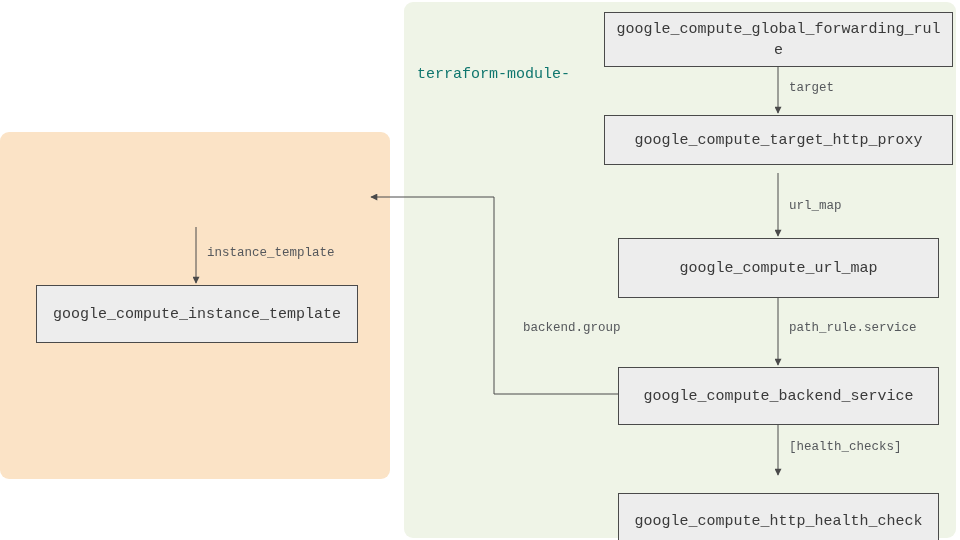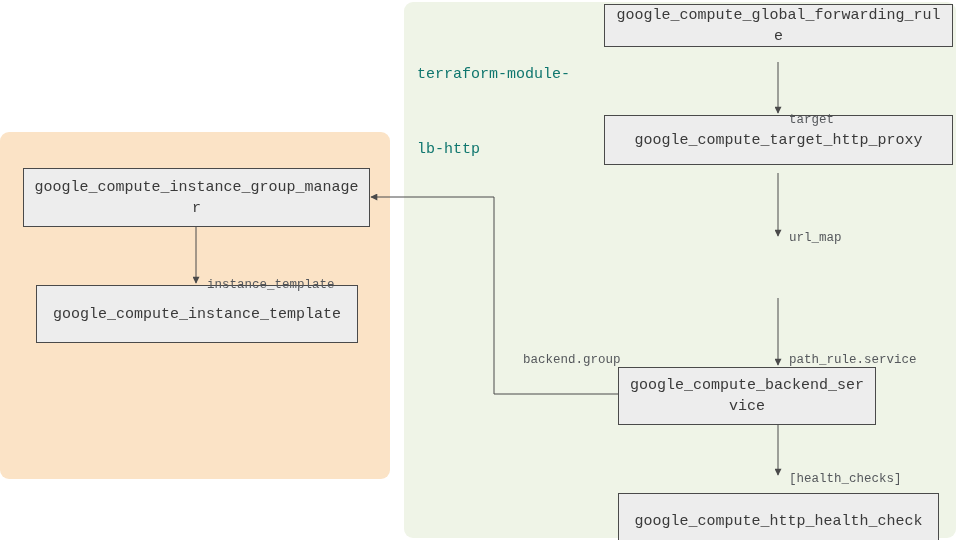--- a/index.html
+++ b/index.html
@@ -69,60 +69,58 @@
     text-align: center;
     padding: 0 10px;
     word-break: break-all;
   }
   .edge-label {
     position: absolute;
     font-size: 12.5px;
     line-height: 14px;
     color: #55585c;
     white-space: nowrap;
-    margin-top: 32px;
   }
 </style>
 </head>
 <body>
 
 <div class="canvas">
 
   <div class="cluster cluster-module">
     <div class="cluster-title">
       <div>terraform-module-</div>
-      <div>lb-http</div>
     </div>
   </div>
   <div class="cluster cluster-instance"></div>
 
   <svg class="edges-layer" viewBox="0 0 960 540">
     <defs>
       <marker id="arrow" viewBox="0 0 10 10" refX="9" refY="5" markerWidth="9" markerHeight="7" orient="auto-start-reverse">
         <path d="M0,0 L10,5 L0,10 z" fill="#4a4a4a"></path>
       </marker>
     </defs>
     <line x1="778" y1="62" x2="778" y2="113" marker-end="url(#arrow)"></line>
     <line x1="778" y1="173" x2="778" y2="236" marker-end="url(#arrow)"></line>
     <line x1="778" y1="298" x2="778" y2="365" marker-end="url(#arrow)"></line>
     <line x1="778" y1="425" x2="778" y2="475" marker-end="url(#arrow)"></line>
     <line x1="196" y1="227" x2="196" y2="283" marker-end="url(#arrow)"></line>
     <polyline points="618,394 494,394 494,197 371,197" marker-end="url(#arrow)"></polyline>
   </svg>
 
-  <div class="node" style="left:604px; top:4px; width:349px; height:43px;">google_compute_global_forwarding_rule</div>
+  <div class="node" style="left:604px; top:12px; width:349px; height:55px;">google_compute_global_forwarding_rule</div>
 
   <div class="node" style="left:604px; top:115px; width:349px; height:50px;">google_compute_target_http_proxy</div>
 
+  <div class="node" style="left:618px; top:238px; width:321px; height:60px;">google_compute_url_map</div>
 
-  <div class="node" style="left:618px; top:367px; width:258px; height:58px;">google_compute_backend_service</div>
+  <div class="node" style="left:618px; top:367px; width:321px; height:58px;">google_compute_backend_service</div>
 
   <div class="node" style="left:618px; top:477px; width:321px; height:56px;margin-top:16px;">google_compute_http_health_check</div>
 
-  <div class="node" style="left:23px; top:168px; width:347px; height:59px;">google_compute_instance_group_manager</div>
 
   <div class="node" style="left:36px; top:285px; width:322px; height:58px;">google_compute_instance_template</div>
 
   <div class="edge-label" style="left:789px; top:81px;">target</div>
 
   <div class="edge-label" style="left:789px; top:199px;">url_map</div>
 
   <div class="edge-label" style="left:789px; top:321px;">path_rule.service</div>
 
   <div class="edge-label" style="left:789px; top:440px;">[health_checks]</div>

